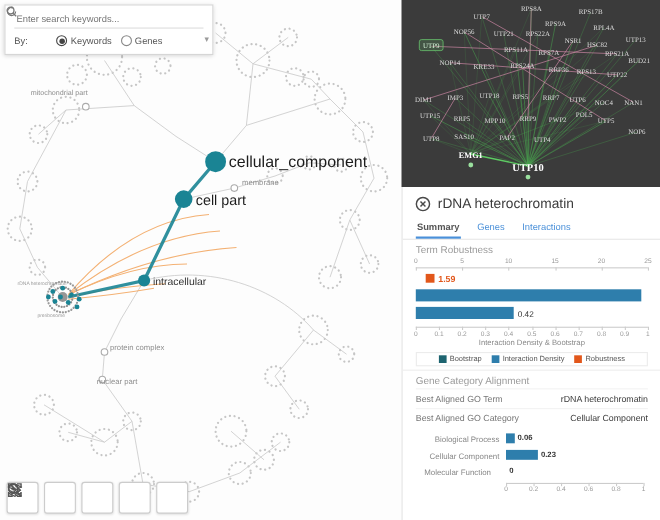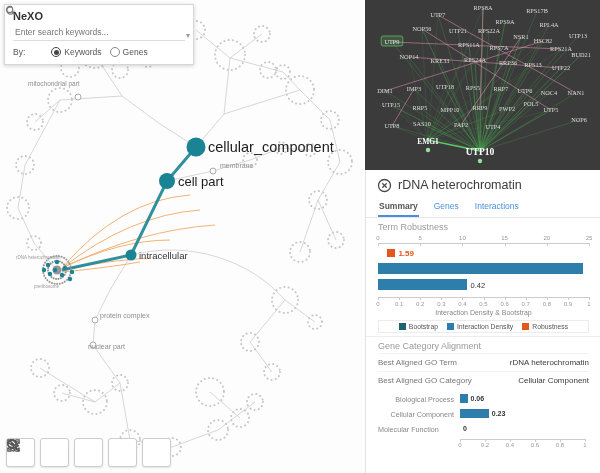--- a/index.html
+++ b/index.html
@@ -157,21 +157,20 @@
       <text x="139" y="259" font-size="9.5" fill="#333">intracellular</text>
       <text x="28" y="86" font-size="6.5" fill="#8d8d8d">mitochondrial part</text>
       <text x="220" y="168" font-size="7" fill="#8d8d8d">membrane</text>
       <text x="100" y="318" font-size="7" fill="#8d8d8d">protein complex</text>
       <text x="88" y="349" font-size="7" fill="#8d8d8d">nuclear part</text>
       <text x="16" y="259" font-size="4.5" fill="#9a9a9a">rDNA heterochromatin</text>
       <text x="34" y="288" font-size="4.5" fill="#9a9a9a">preribosome</text>
     </svg>
 
     <div class="search-card">
-      <div class="app-title">NeXO</div>
       <div class="search-row">
         <input type="text" placeholder="Enter search keywords..." style="">
         <span class="icon-btn">
           <svg width="11" height="11" viewBox="0 0 12 12" fill="none" stroke="#777" stroke-width="1.3">
             <circle cx="5" cy="5" r="3.4"></circle>
               <line x1="7.6" y1="7.6" x2="10.6" y2="10.6"></line>
           </svg>
         </span>
         <span class="icon-btn">
           <svg width="11" height="11" viewBox="0 0 12 12" fill="none" stroke="#777" stroke-width="1.2">
@@ -446,21 +445,21 @@
         <span style="position: absolute; left: 0px; top: 3px; width: 76px; text-align: right; font-size: 7.2px; color: rgb(136, 136, 136); white-space: nowrap;">Biological Process</span>
         <div style="position: absolute; left: 82px; right: 4px; top: 0px; height: 13px;">
           <div style="position: absolute; left: 0px; top: 2px; height: 9px; width: 6%; background: rgb(46, 126, 172);"></div>
           <span style="position: absolute; left: calc(6% + 3px); top: 3px; font-size: 7px; font-weight: bold; color: rgb(51, 51, 51);">0.06</span>
         </div>
         <span style="position: absolute; left: 0px; top: 18px; width: 76px; text-align: right; font-size: 7.2px; color: rgb(136, 136, 136); white-space: nowrap;">Cellular Component</span>
         <div style="position: absolute; left: 82px; right: 4px; top: 15px; height: 13px;">
           <div style="position: absolute; left: 0px; top: 2px; height: 9px; width: 23%; background: rgb(46, 126, 172);"></div>
           <span style="position: absolute; left: calc(23% + 3px); top: 3px; font-size: 7px; font-weight: bold; color: rgb(51, 51, 51);">0.23</span>
         </div>
-        <span style="position: absolute; left: 0px; top: 33px; width: 76px; text-align: left; font-size: 7.2px; color: rgb(136, 136, 136); white-space: nowrap;">Molecular Function</span>
+        <span style="position: absolute; left: 0px; top: 33px; width: 76px; text-align: center; font-size: 7.2px; color: rgb(136, 136, 136); white-space: nowrap;">Molecular Function</span>
         <div style="position: absolute; left: 82px; right: 4px; top: 30px; height: 13px;">
           <div style="position: absolute; left: 0px; top: 2px; height: 9px; width: 0%; background: rgb(46, 126, 172);"></div>
           <span style="position: absolute; left: calc(0% + 3px); top: 3px; font-size: 7px; font-weight: bold; color: rgb(51, 51, 51);">0</span>
         </div>
         <div style="position: absolute; left: 82px; right: 4px; top: 47px; height: 1px; background: rgb(204, 204, 204);"></div>
         <div style="position: absolute; left: 82px; right: 4px; top: 47px; height: 10px;">
           <span class="tick-mark" style="top: 0px; left: 0%;"></span>
           <span class="tick-label" style="top: 3px; left: 0%;">0</span>
           <span class="tick-mark" style="top: 0px; left: 20%;"></span>
           <span class="tick-label" style="top: 3px; left: 20%;">0.2</span>

